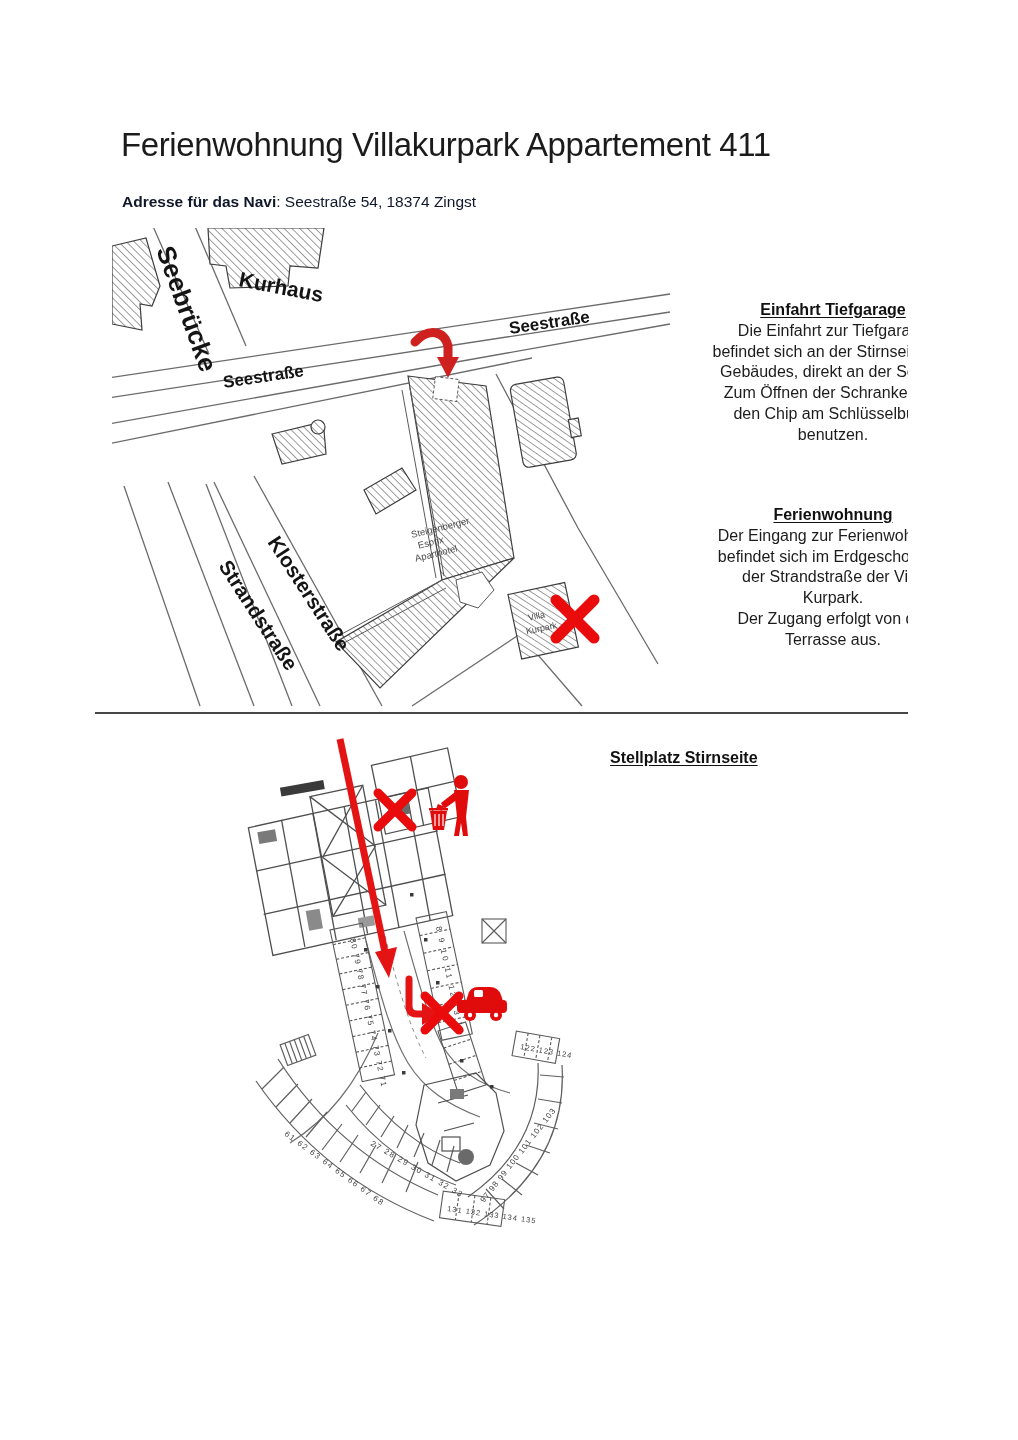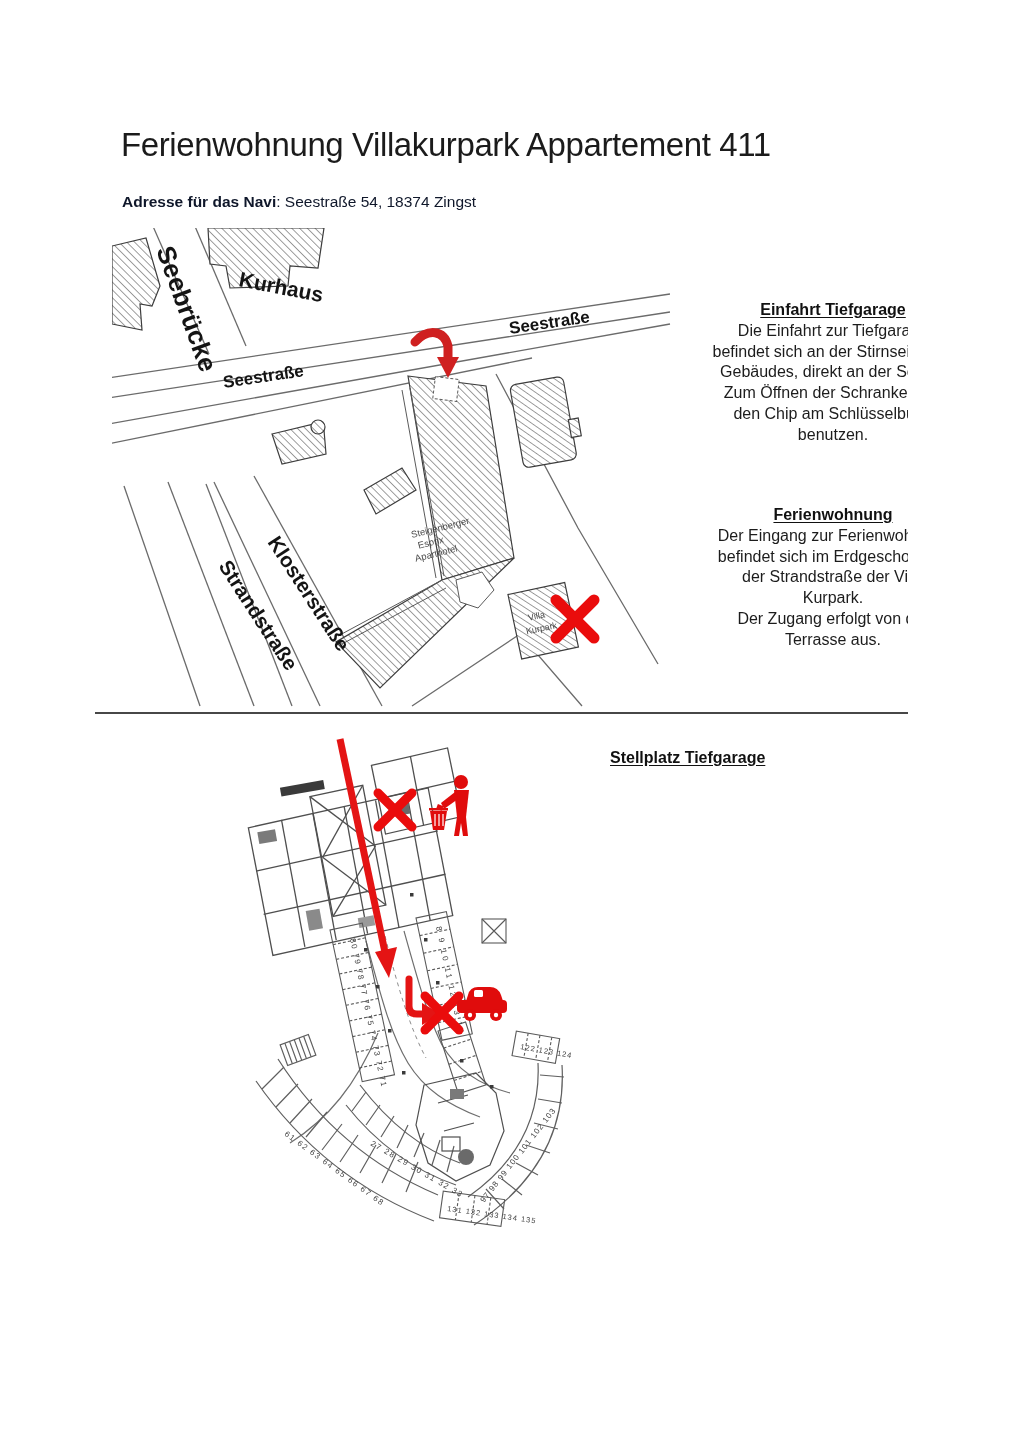--- a/index.html
+++ b/index.html
@@ -274,20 +274,20 @@
       <rect x="229" y="267" width="50" height="13" rx="4" fill="#e00c0c"></rect>
       <rect x="246" y="257" width="9" height="7" rx="1.5" fill="#ffffff"></rect>
       <circle cx="242" cy="282" r="6" fill="#e00c0c"></circle>
       <circle cx="268" cy="282" r="6" fill="#e00c0c"></circle>
       <circle cx="242" cy="282" r="2.2" fill="#ffffff"></circle>
       <circle cx="268" cy="282" r="2.2" fill="#ffffff"></circle>
     </g>
   </svg>
 
   <div class="info-block col2" style="top:748px;">
-    <h3>Stellplatz Tiefgarage</h3>
+    <h3>Stellplatz Stirnseite</h3>
   </div>
 
   <div class="info-block col2" style="top:880px;text-align:right;">
     <h3>Müll</h3>
   </div>
 
 </div>
 
 </body></html>

